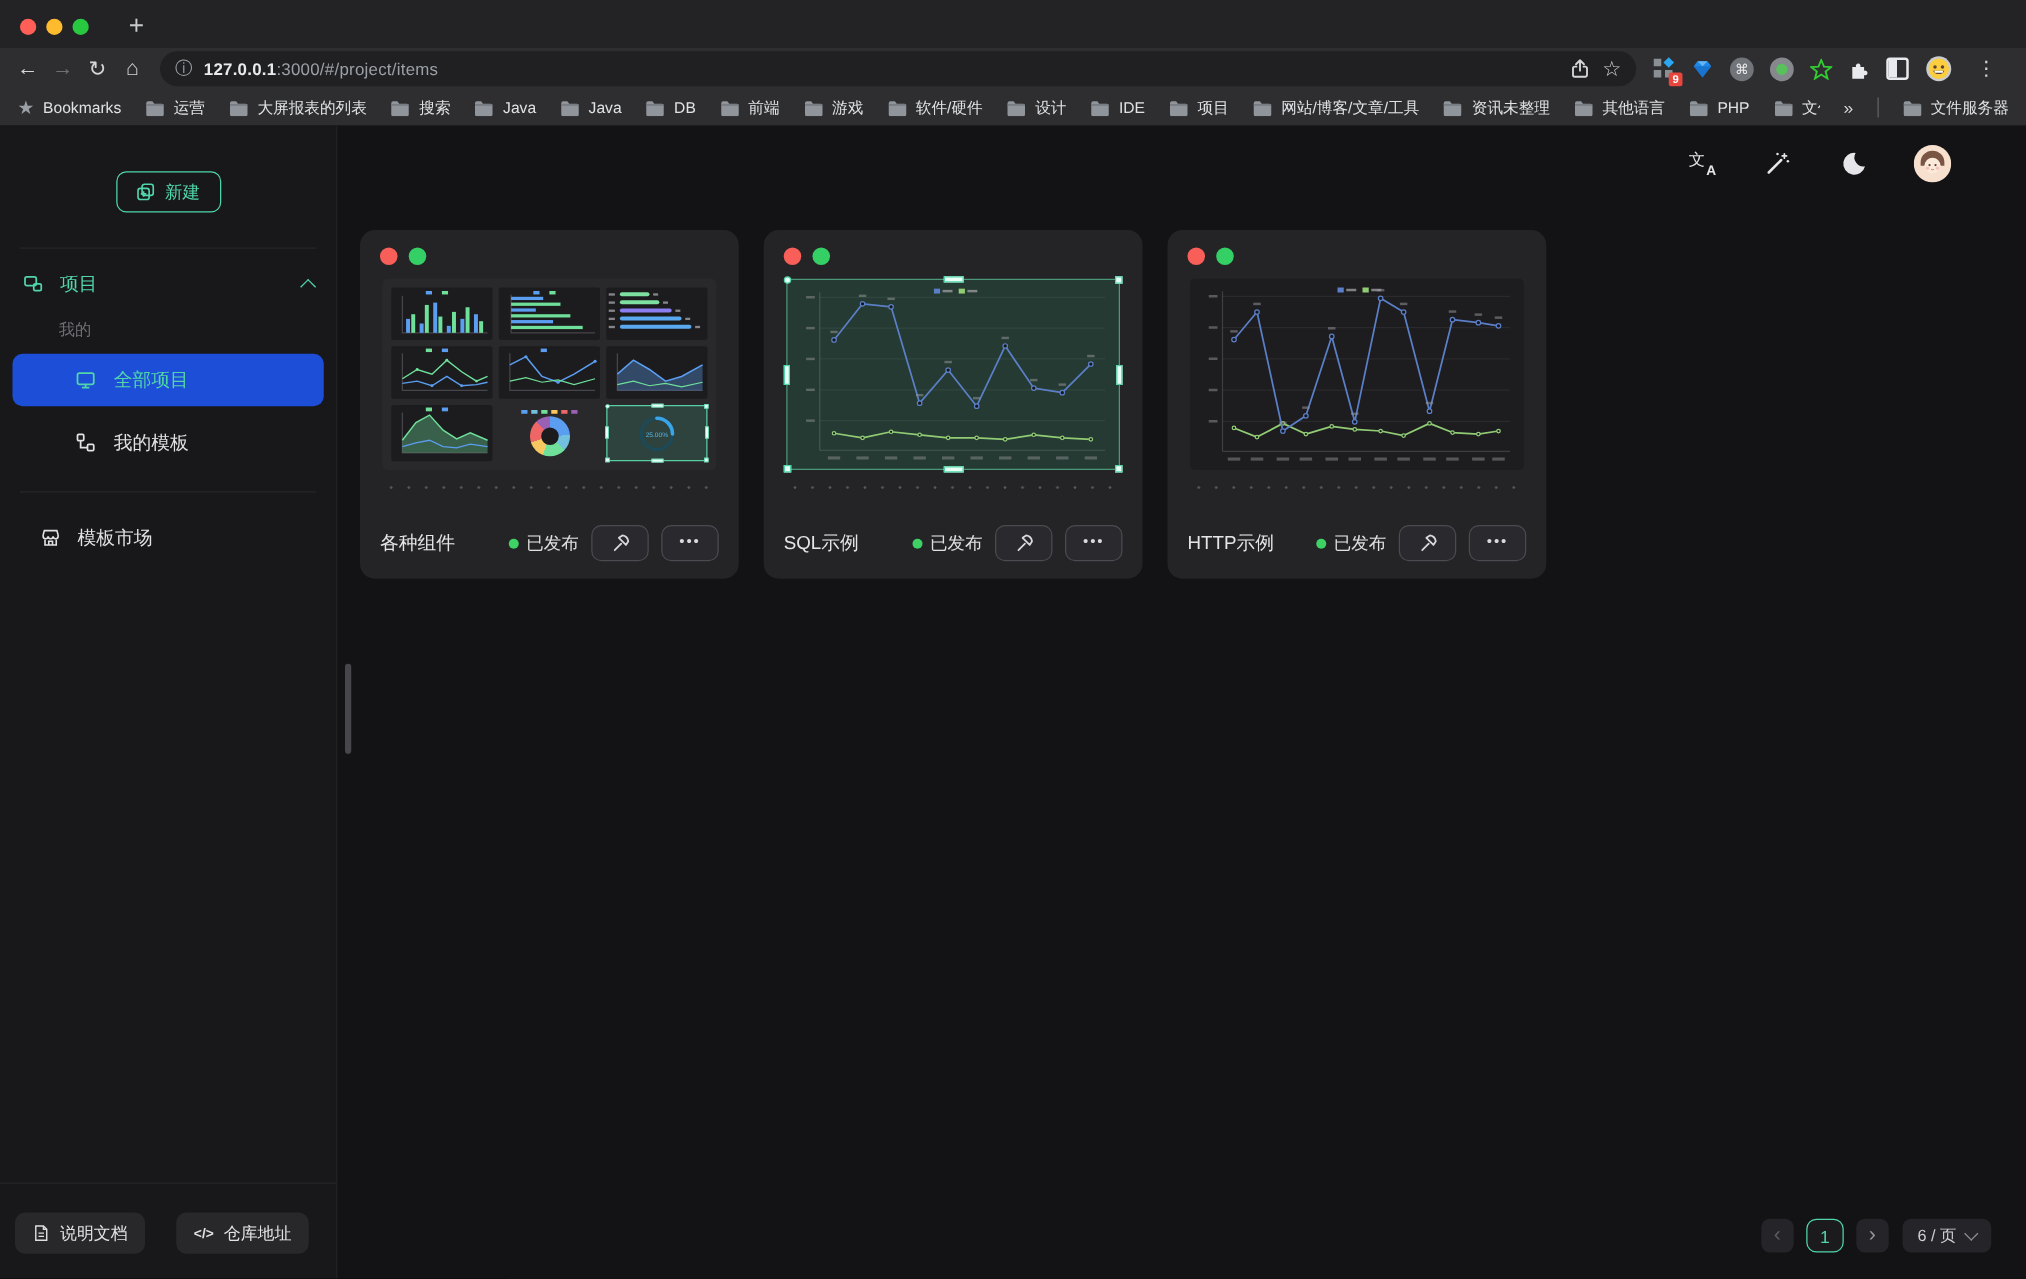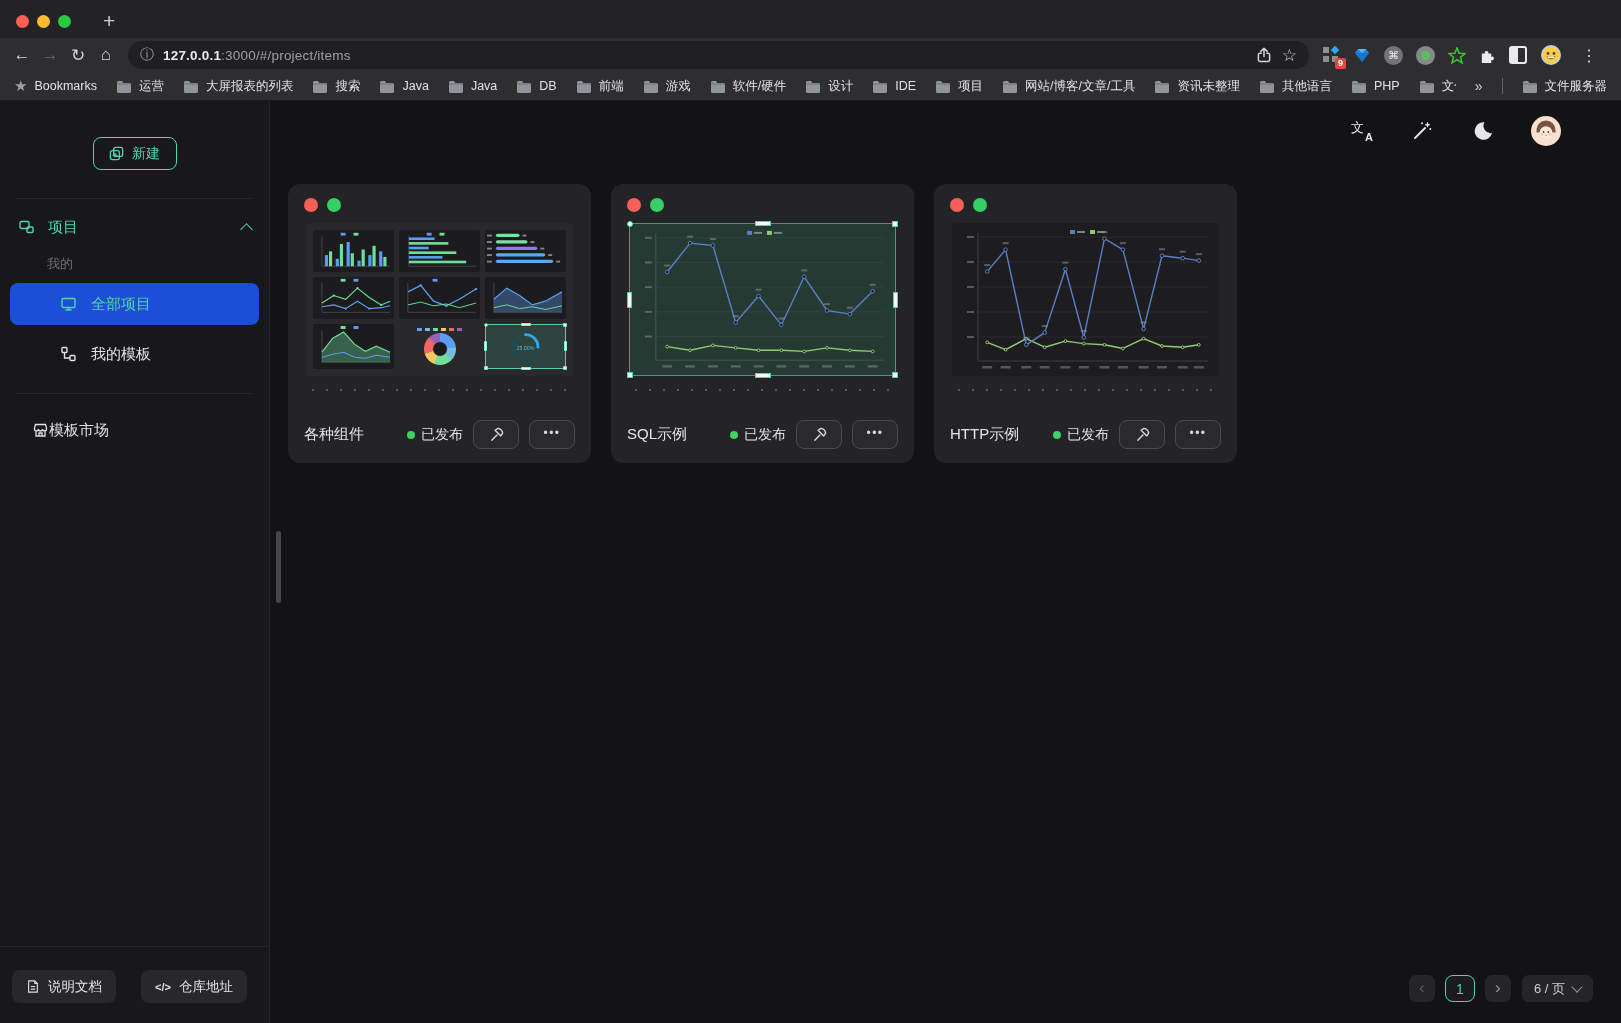--- a/index.html
+++ b/index.html
@@ -37,21 +37,21 @@
   
   .app{display:flex;height:922px;}
   .sidebar{width:270px;background:#18181b;border-right:1px solid #242428;display:flex;flex-direction:column;box-sizing:border-box;}
   .btn-new{margin:36px auto 0;width:84px;height:33px;border:1px solid #51d6a9;border-radius:8px;color:#51d6a9;display:flex;align-items:center;justify-content:center;gap:8px;font-size:14px;background:transparent;box-sizing:border-box;}
   .sep{height:1px;background:#26262a;margin:28px 16px 0;}
   .proj-head{margin:6px 18px 0;height:44px;color:#51d6a9;font-size:15px;display:flex;align-items:center;gap:13px;}
   .chev-up{width:8px;height:8px;border-left:1.6px solid #51d6a9;border-top:1.6px solid #51d6a9;transform:rotate(45deg);margin-left:auto;margin-top:4px;}
   .group-label{color:#6f6f75;font-size:13px;margin:6px 0 2px 47px;}
   .side-item{margin:8px 10px 0;height:42px;border-radius:8px;display:flex;align-items:center;gap:14px;padding-left:50px;color:#e2e2e6;font-size:15px;}
   .side-item.active{background:#1d4ed8;color:#51d6a9;}
-  .market-row{margin:14px 18px 0;height:44px;display:flex;align-items:center;gap:0;color:#e2e2e6;font-size:15px;padding-left:14px;}
+  .market-row{margin:14px 18px 0;height:44px;display:flex;align-items:center;gap:13px;color:#e2e2e6;font-size:15px;padding-left:14px;}
   .side-bottom{margin-top:auto;text-align:center;}
   .side-btns{display:flex;justify-content:space-between;padding:23px 22px 20px 12px;}
   .side-btn{height:33px;background:#28282b;border-radius:8px;display:flex;align-items:center;gap:8px;padding:0 14px;color:#e3e3e6;font-size:13.5px;}
   .main{flex:1;position:relative;background:#131316;}
   .scroll-thumb{position:absolute;left:6px;top:430px;width:5px;height:72px;background:#46464b;border-radius:3px;}
   .app-header{height:60px;display:flex;align-items:center;padding:0 60px 0 18px;}
   .page-title{font-size:34px;color:#e5250e;letter-spacing:1px;}
   .header-icons{margin-left:auto;display:flex;align-items:center;gap:38px;color:#e6e6ea;}
   .trans-ic{position:relative;width:22px;height:20px;}
   .trans-ic .zh{position:absolute;left:0;top:-2px;font-size:13px;}

